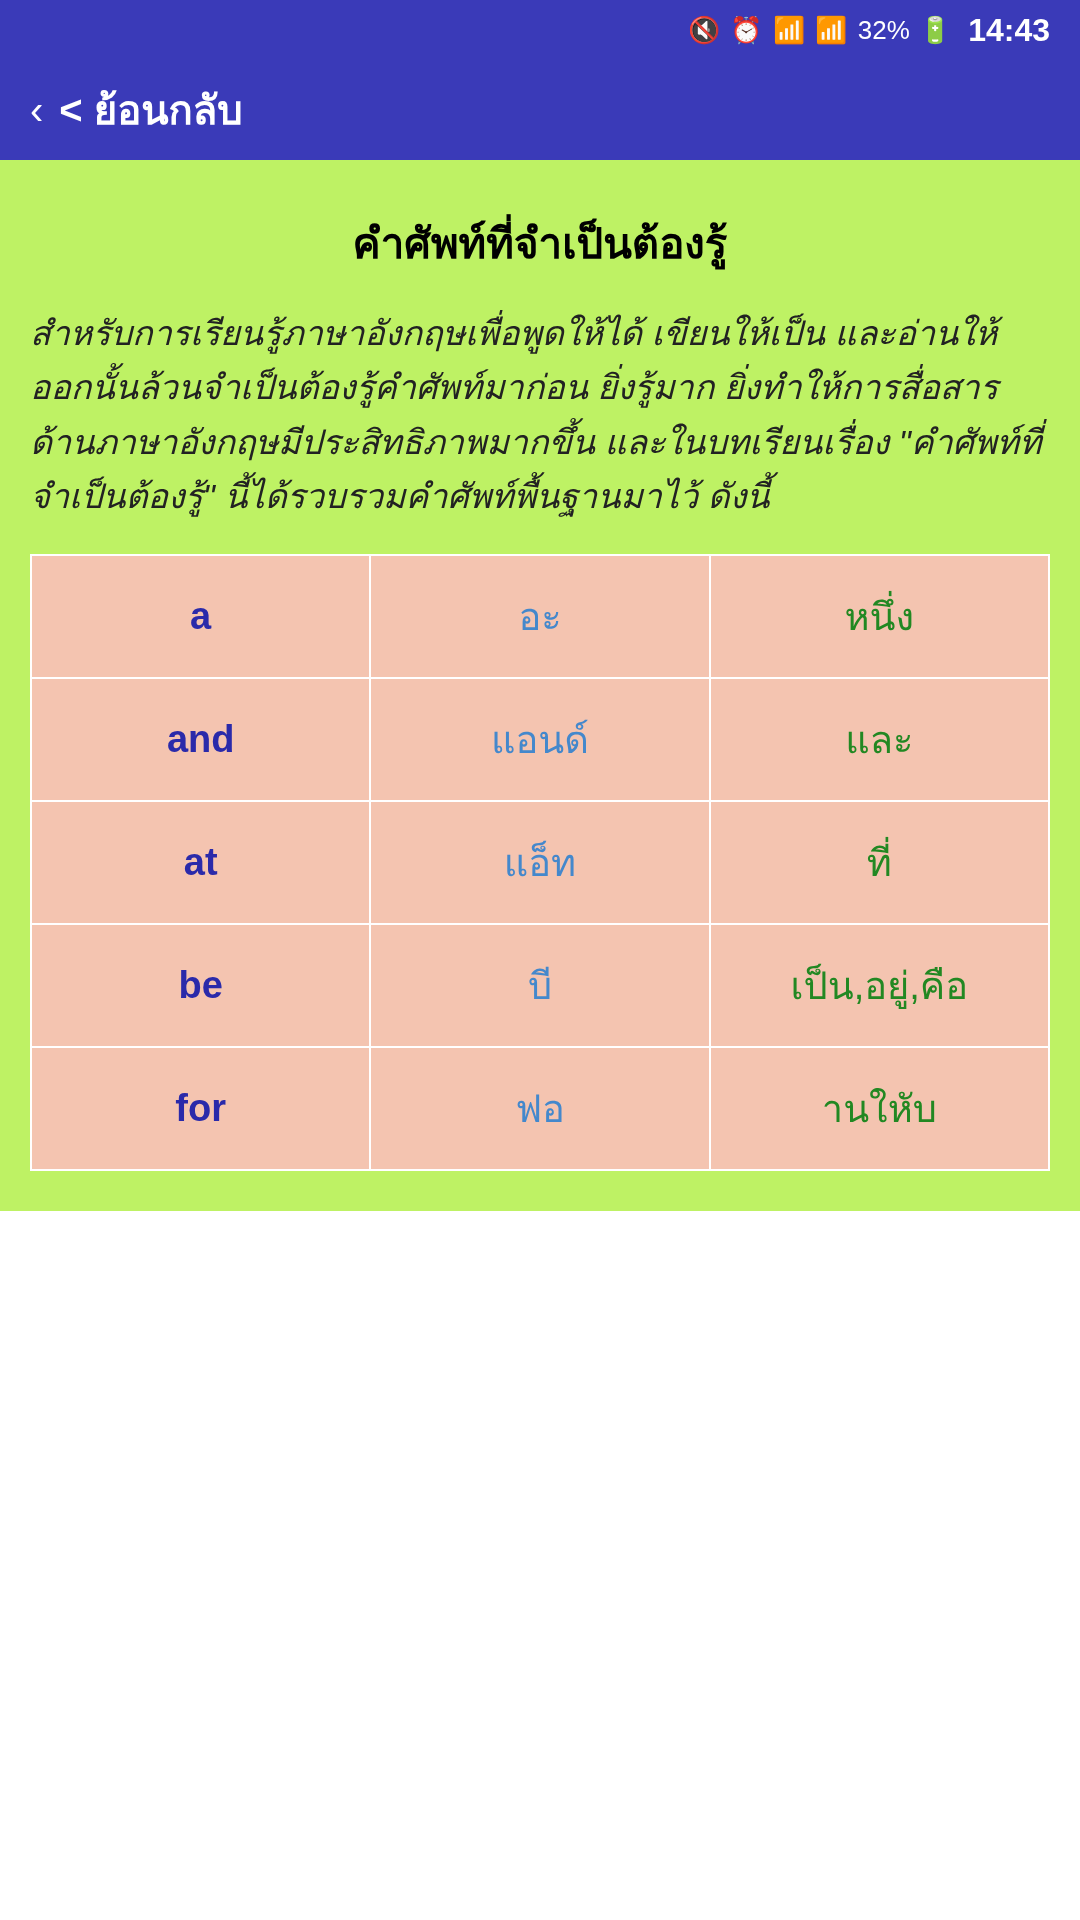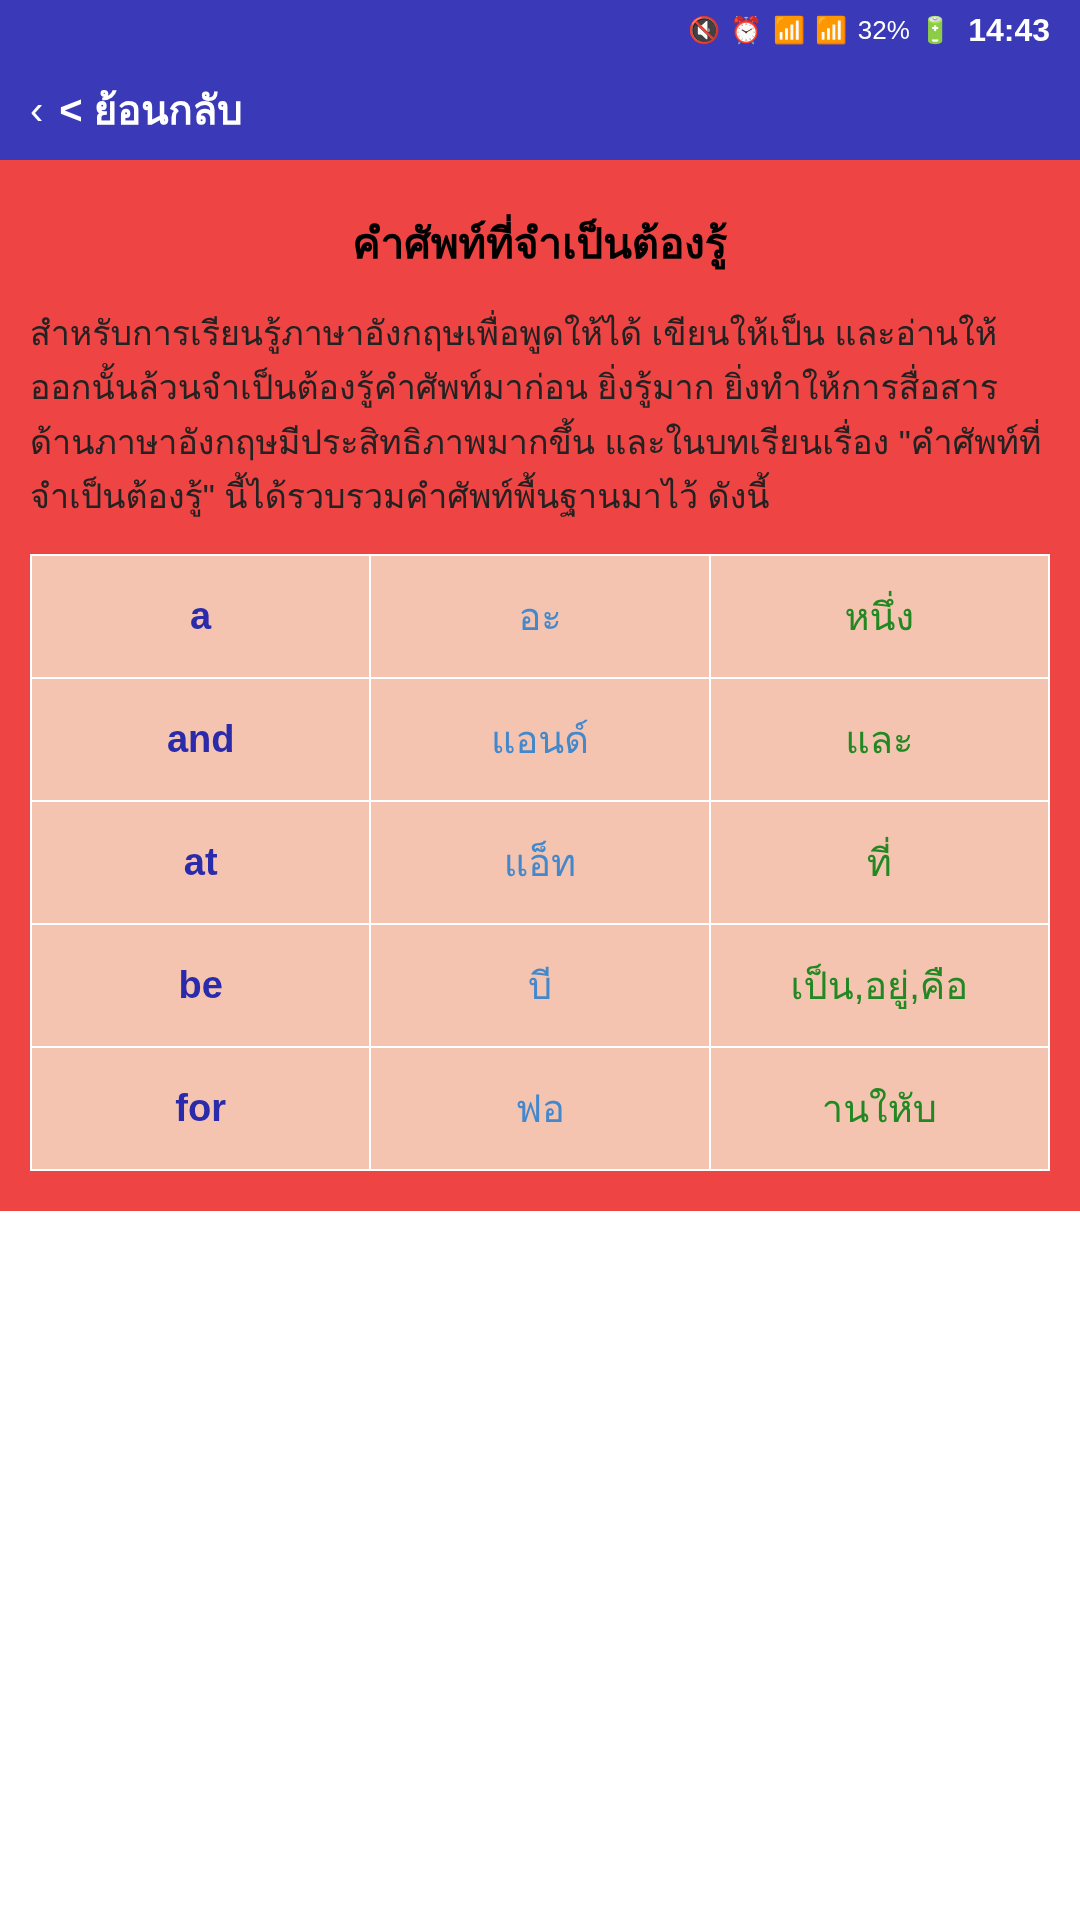--- a/index.html
+++ b/index.html
@@ -56,37 +56,38 @@
 
     .nav-title {
       color: white;
       font-size: 40px;
       font-weight: 700;
     }
 
     
     .main-content {
       padding: 30px 30px 40px 30px;
-      background: #ef4444;
+      background: #bef264;
     }
 
     .page-title {
       text-align: center;
       font-size: 42px;
       font-weight: bold;
       color: #000;
       margin: 20px 0 30px 0;
     }
 
     .description {
       font-size: 34px;
       line-height: 1.6;
       color: #222;
       margin-bottom: 30px;
       text-align: left;
+      font-style: italic;
     }
 
     .set-label {
       font-size: 36px;
       font-weight: 500;
       color: #333;
       margin-bottom: 16px;
     }
 
     

